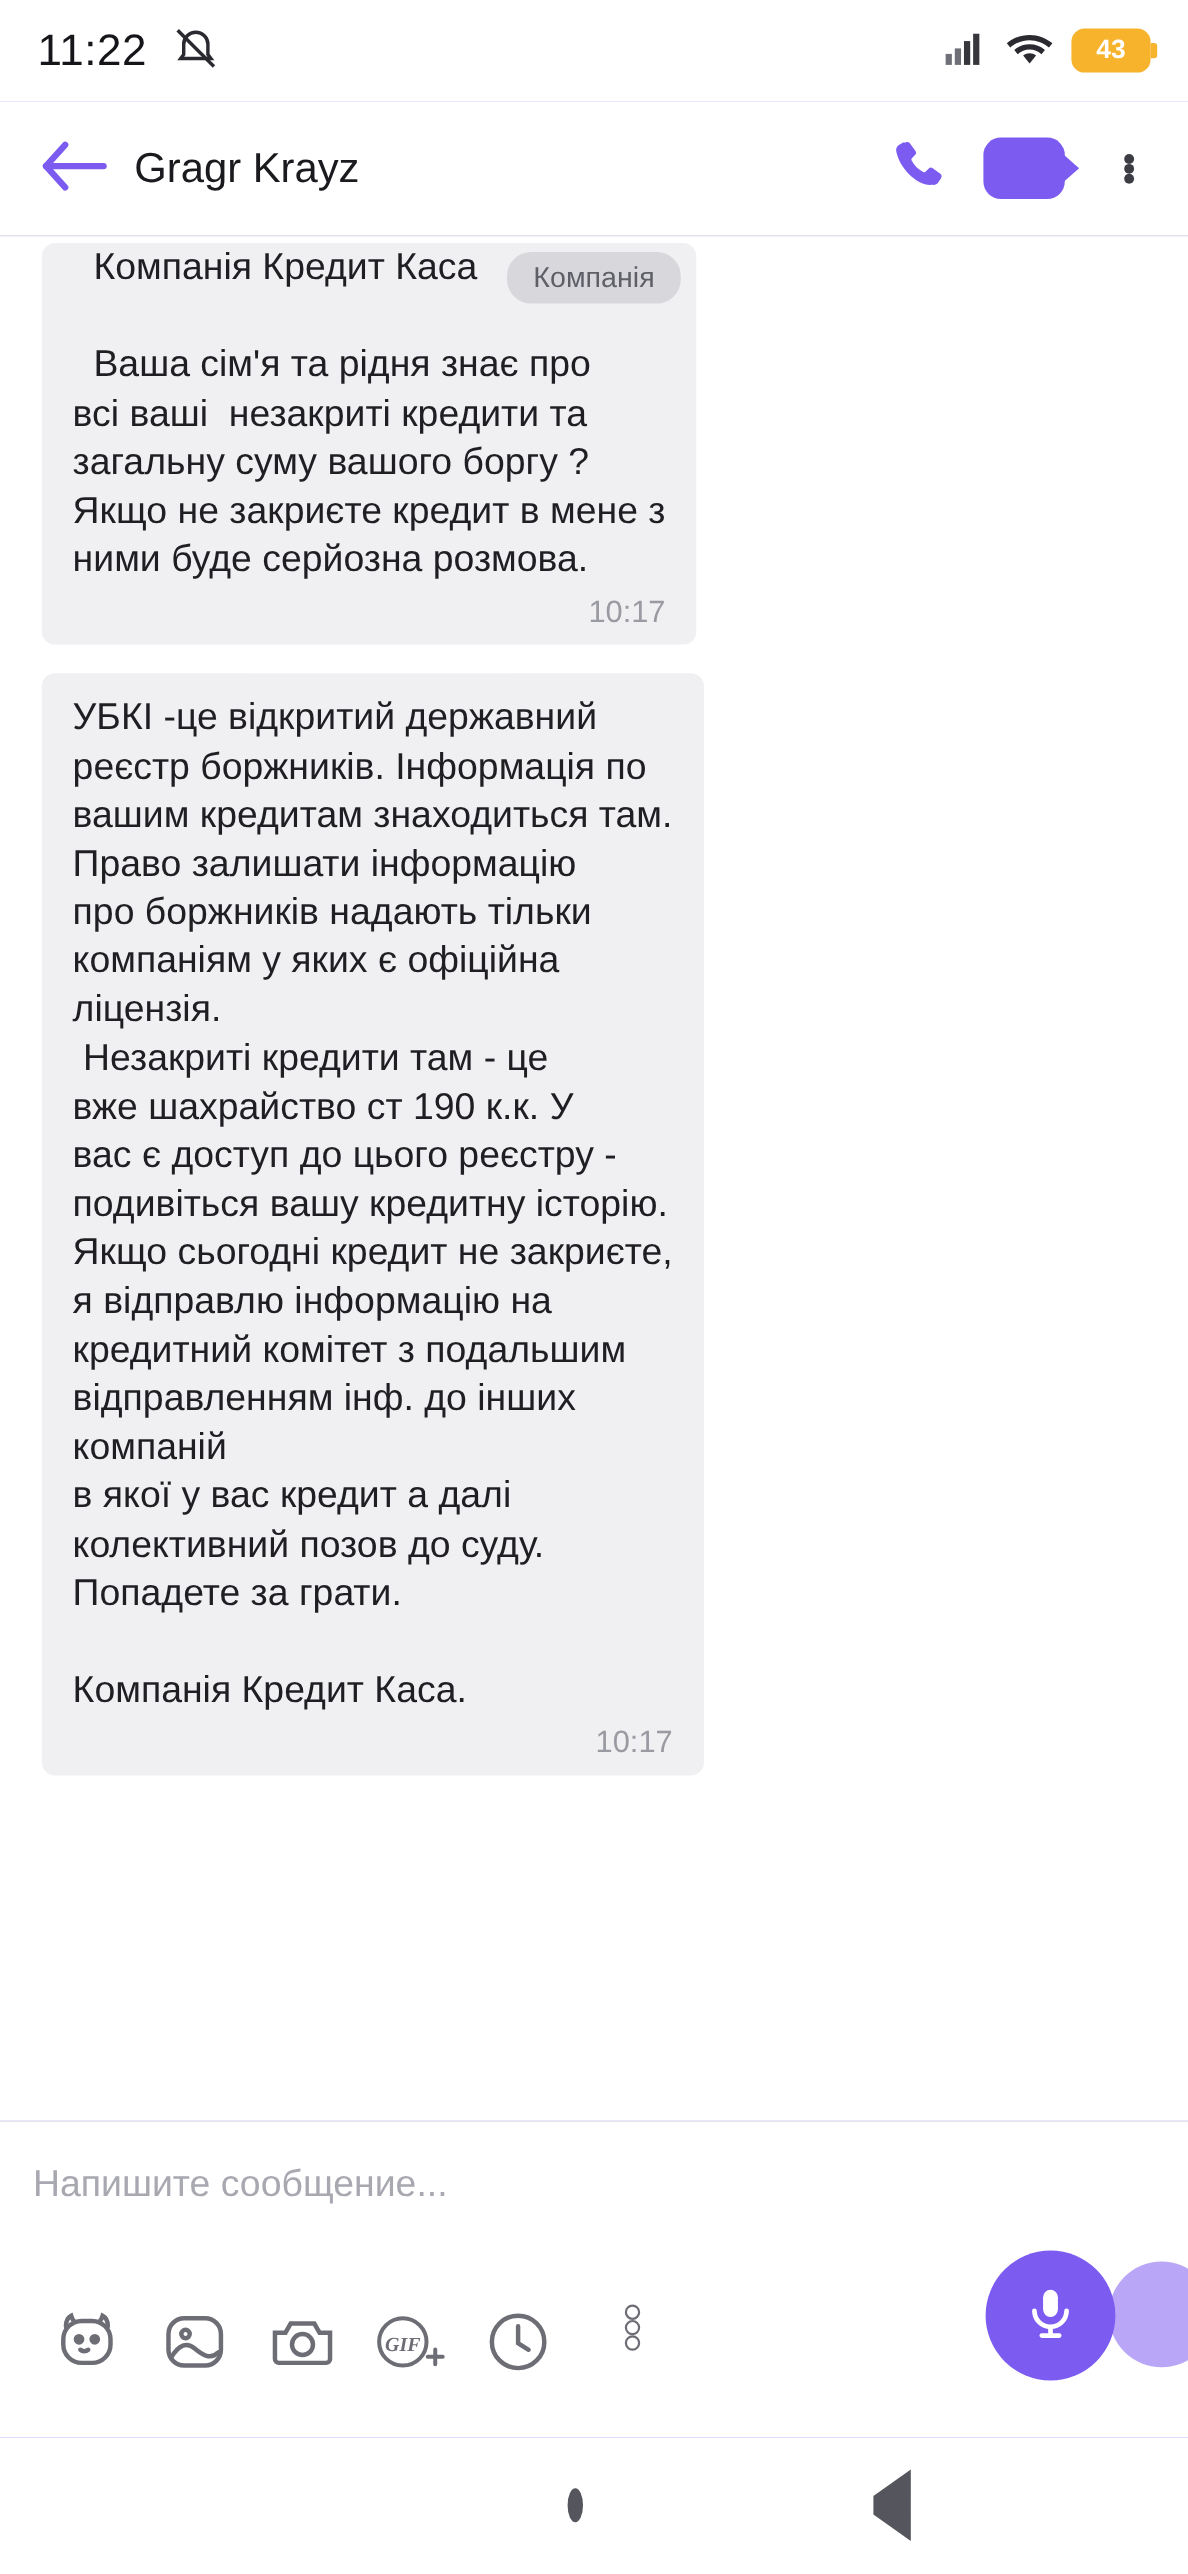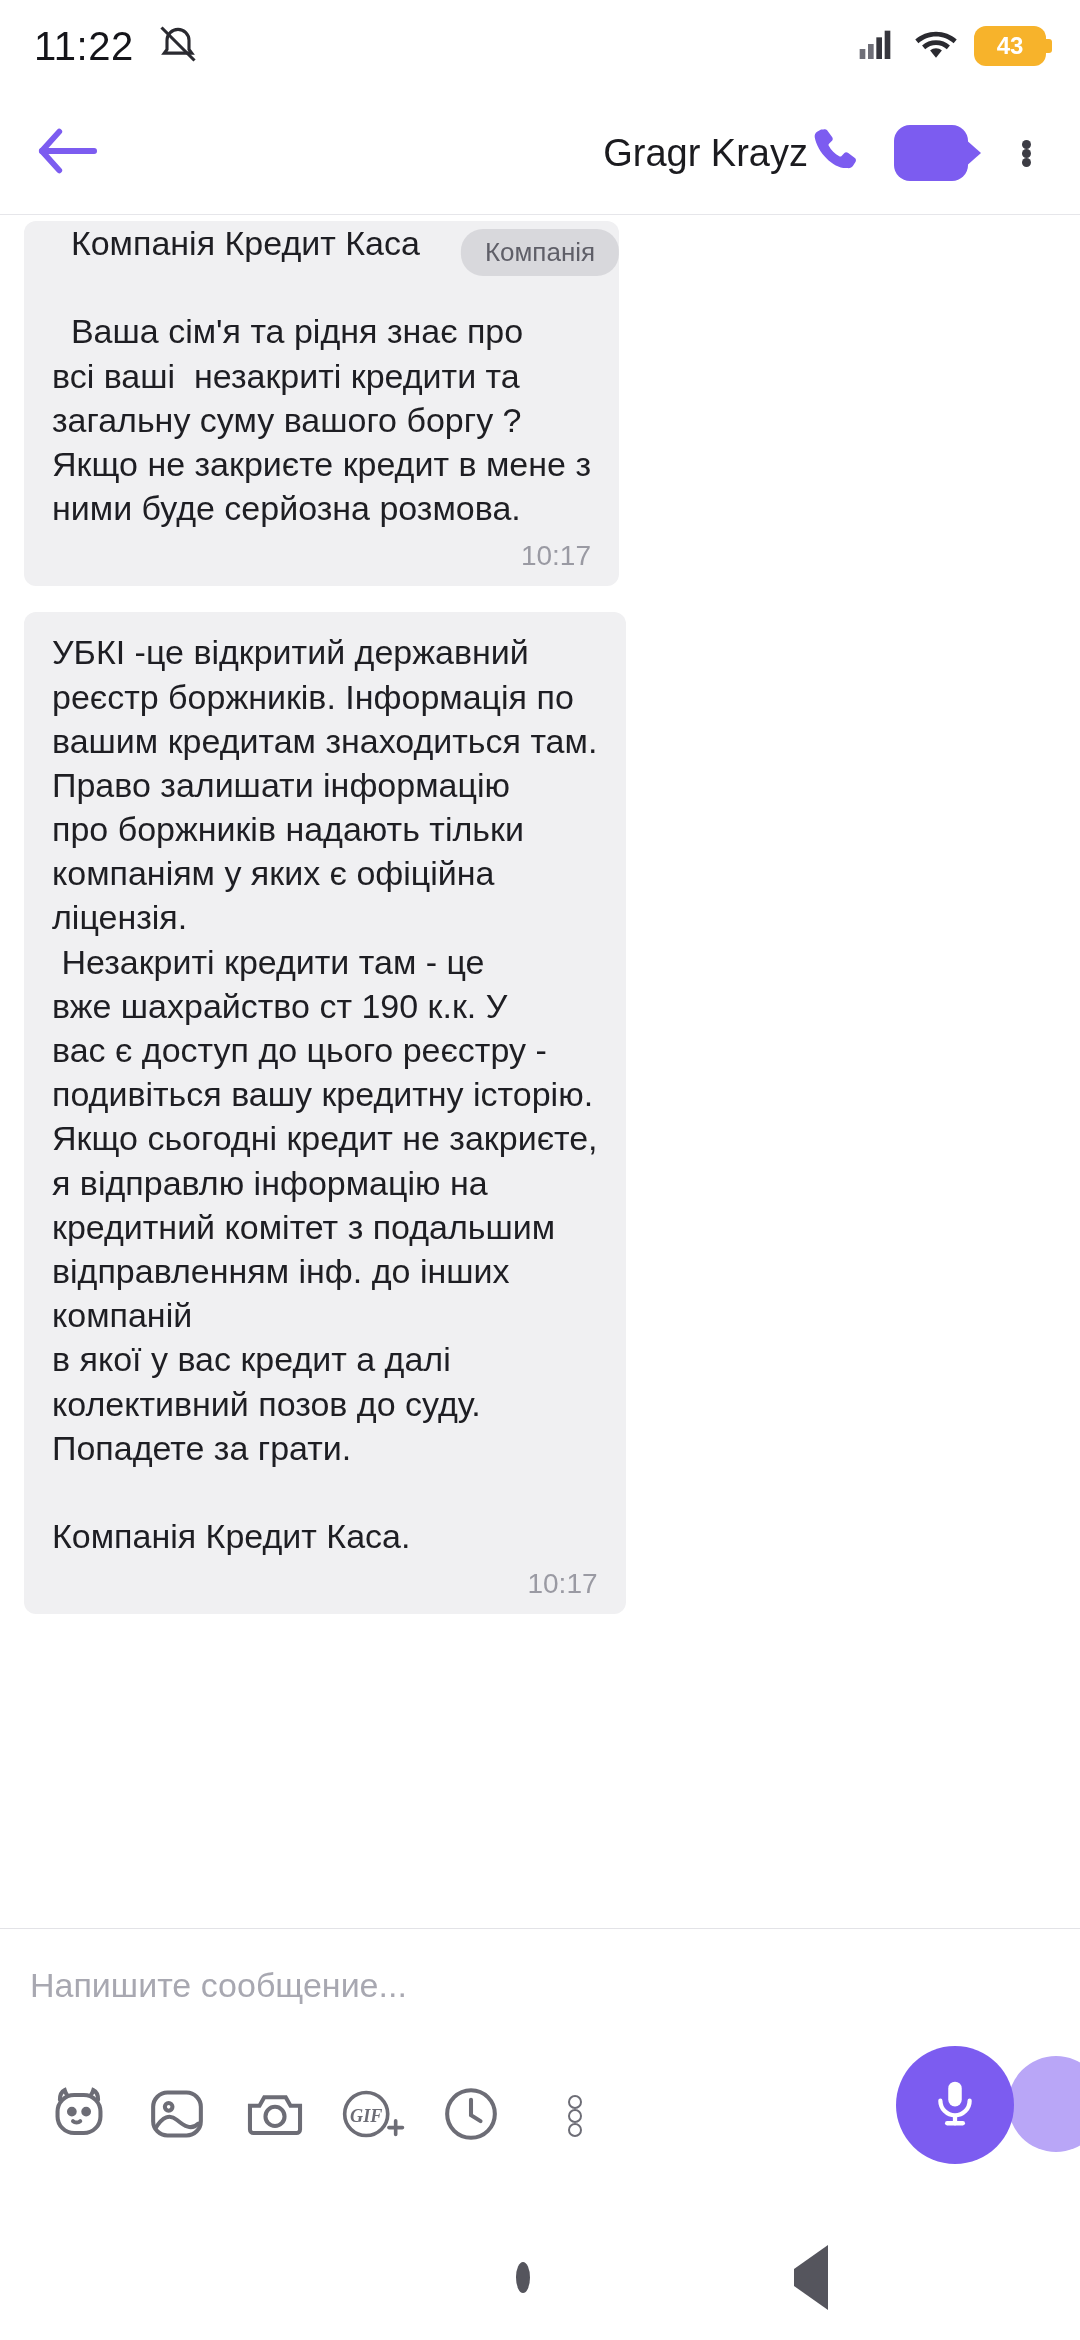--- a/index.html
+++ b/index.html
@@ -93,21 +93,20 @@
     flex: 1 1 auto;
     min-width: 0;
   }
   .contact-name {
     font-size: 38px;
     color: #1b1b1f;
     line-height: 1.12;
     white-space: nowrap;
     overflow: hidden;
     text-overflow: ellipsis;
-    text-align: right;
   }
   .contact-status {
     font-size: 26px;
     color: #7d7d86;
     margin-top: 6px;
     white-space: nowrap;
     overflow: hidden;
     text-overflow: ellipsis;
   }
   .appbar-actions {
@@ -181,20 +180,21 @@
     display: flex;
     padding: 0 24px;
     margin-bottom: 26px;
   }
   .bubble {
     background: #f0f0f2;
     border-radius: 12px;
     padding: 18px 28px 14px 28px;
     max-width: 790px;
     position: relative;
+    margin-left: 14px;
   }
   .bubble.first { padding-top: 0; }
   .msg-text {
     font-size: 34px;
     line-height: 1.30;
     color: #1e1e23;
     white-space: pre-wrap;
     word-wrap: break-word;
   }
   .msg-time {
@@ -224,21 +224,21 @@
   .tool-row {
     display: flex;
     align-items: center;
     gap: 0;
     height: 150px;
   }
   .tool {
     width: 98px;
     height: 98px;
     display: flex;
-    align-items: center;
+    align-items: flex-end;
     justify-content: center;
     flex: 0 0 auto;
   }
   .dots-tool {
     width: 110px;
     height: 98px;
     display: flex;
     align-items: center;
     justify-content: center;
     gap: 11px;

